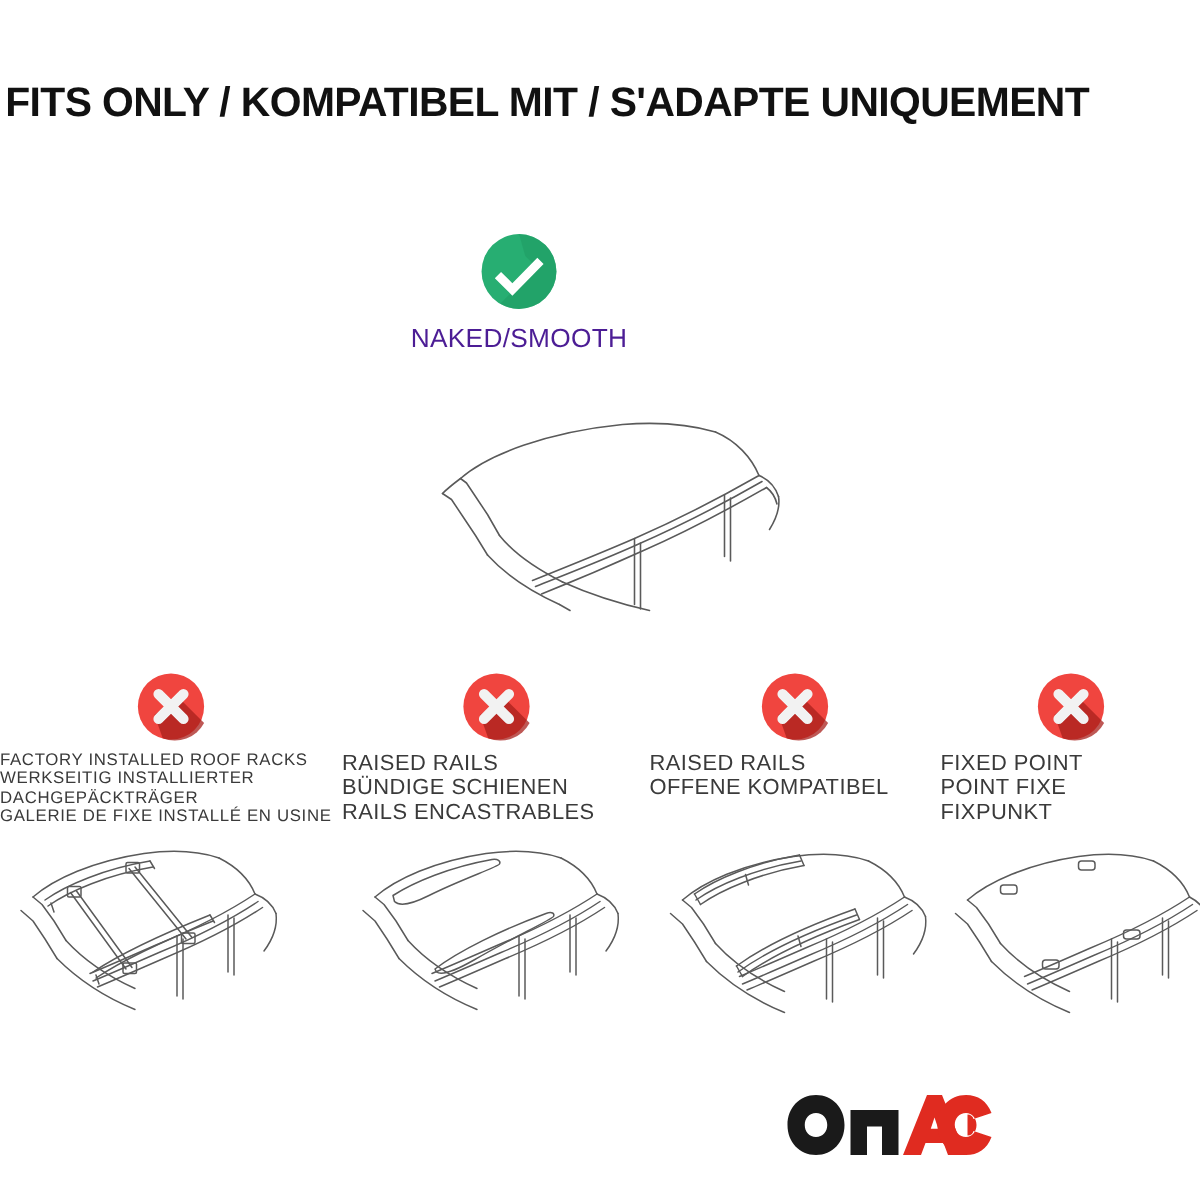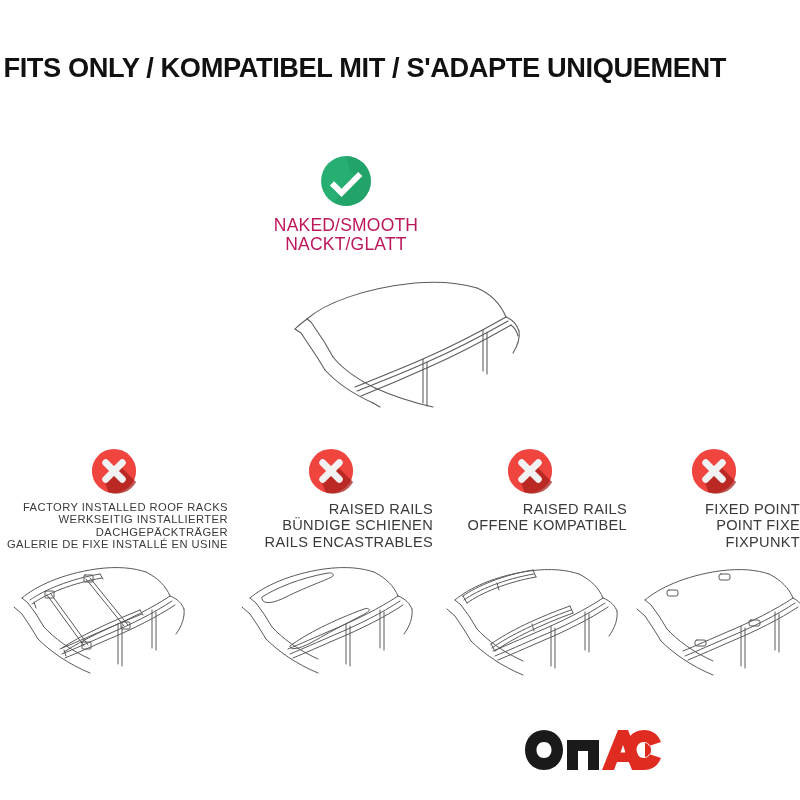--- a/index.html
+++ b/index.html
@@ -37,21 +37,21 @@
   .check-icon{
     width:52px;height:52px;
     margin:0 auto;
     display:block;
   }
   .hero-labels{
     margin-top:9px;
     font-size:17.5px;
     line-height:19px;
     letter-spacing:0.2px;
-    color:#be185d;
+    color:#4c1d95;
     font-weight:400;
   }
   .hero-labels div{white-space:nowrap;}
 
   .hero-art{
     position:absolute;
     left:255px;
     top:275px;
     width:300px;
     height:160px;
@@ -61,21 +61,21 @@
   .cols{
     position:absolute;
     left:0;
     top:448px;
     width:800px;
     height:250px;
   }
   .col{
     position:absolute;
     top:0;
-    text-align:right;
+    text-align:left;
   }
   .col-0{left:0px;   width:228px;}
   .col-1{left:228px; width:205px;}
   .col-2{left:433px; width:194px;}
   .col-3{left:627px; width:173px;}
 
   .x-icon{
     width:46px;height:46px;
     margin:0 auto;
     display:block;
@@ -118,21 +118,20 @@
   <div class="hero">
 
     <svg class="check-icon" viewBox="0 0 100 100">
       <circle cx="50" cy="50" r="48" fill="#27ae72"></circle>
       <path d="M50 2a48 48 0 0 1 48 48 48 48 0 0 1-48 48 48 48 0 0 1-24-6.5L72 44 58 30 50 2z" fill="#1f9a63" opacity="0.55"></path>
       <path d="M27 50.5 L41.5 65 L73.5 32.5 L81.5 40.5 L41.5 81 L19 58.5 Z" fill="#ffffff"></path>
     </svg>
 
     <div class="hero-labels">
       <div>NAKED/SMOOTH</div>
-      <div>NACKT/GLATT</div>
     </div>
   </div>
 
   <svg class="hero-art" viewBox="0 0 300 160">
     <g fill="none" stroke="#5a5a5a" stroke-width="1.05" stroke-linecap="round" stroke-linejoin="round">
 
       <path d="M52 44 C70 28, 110 13, 160 8 C185 6, 205 8, 222 13"></path>
       <path d="M222 13 C236 19, 246 30, 251 42"></path>
       <path d="M52 44 C48 47, 44 50, 40 54"></path>
 

